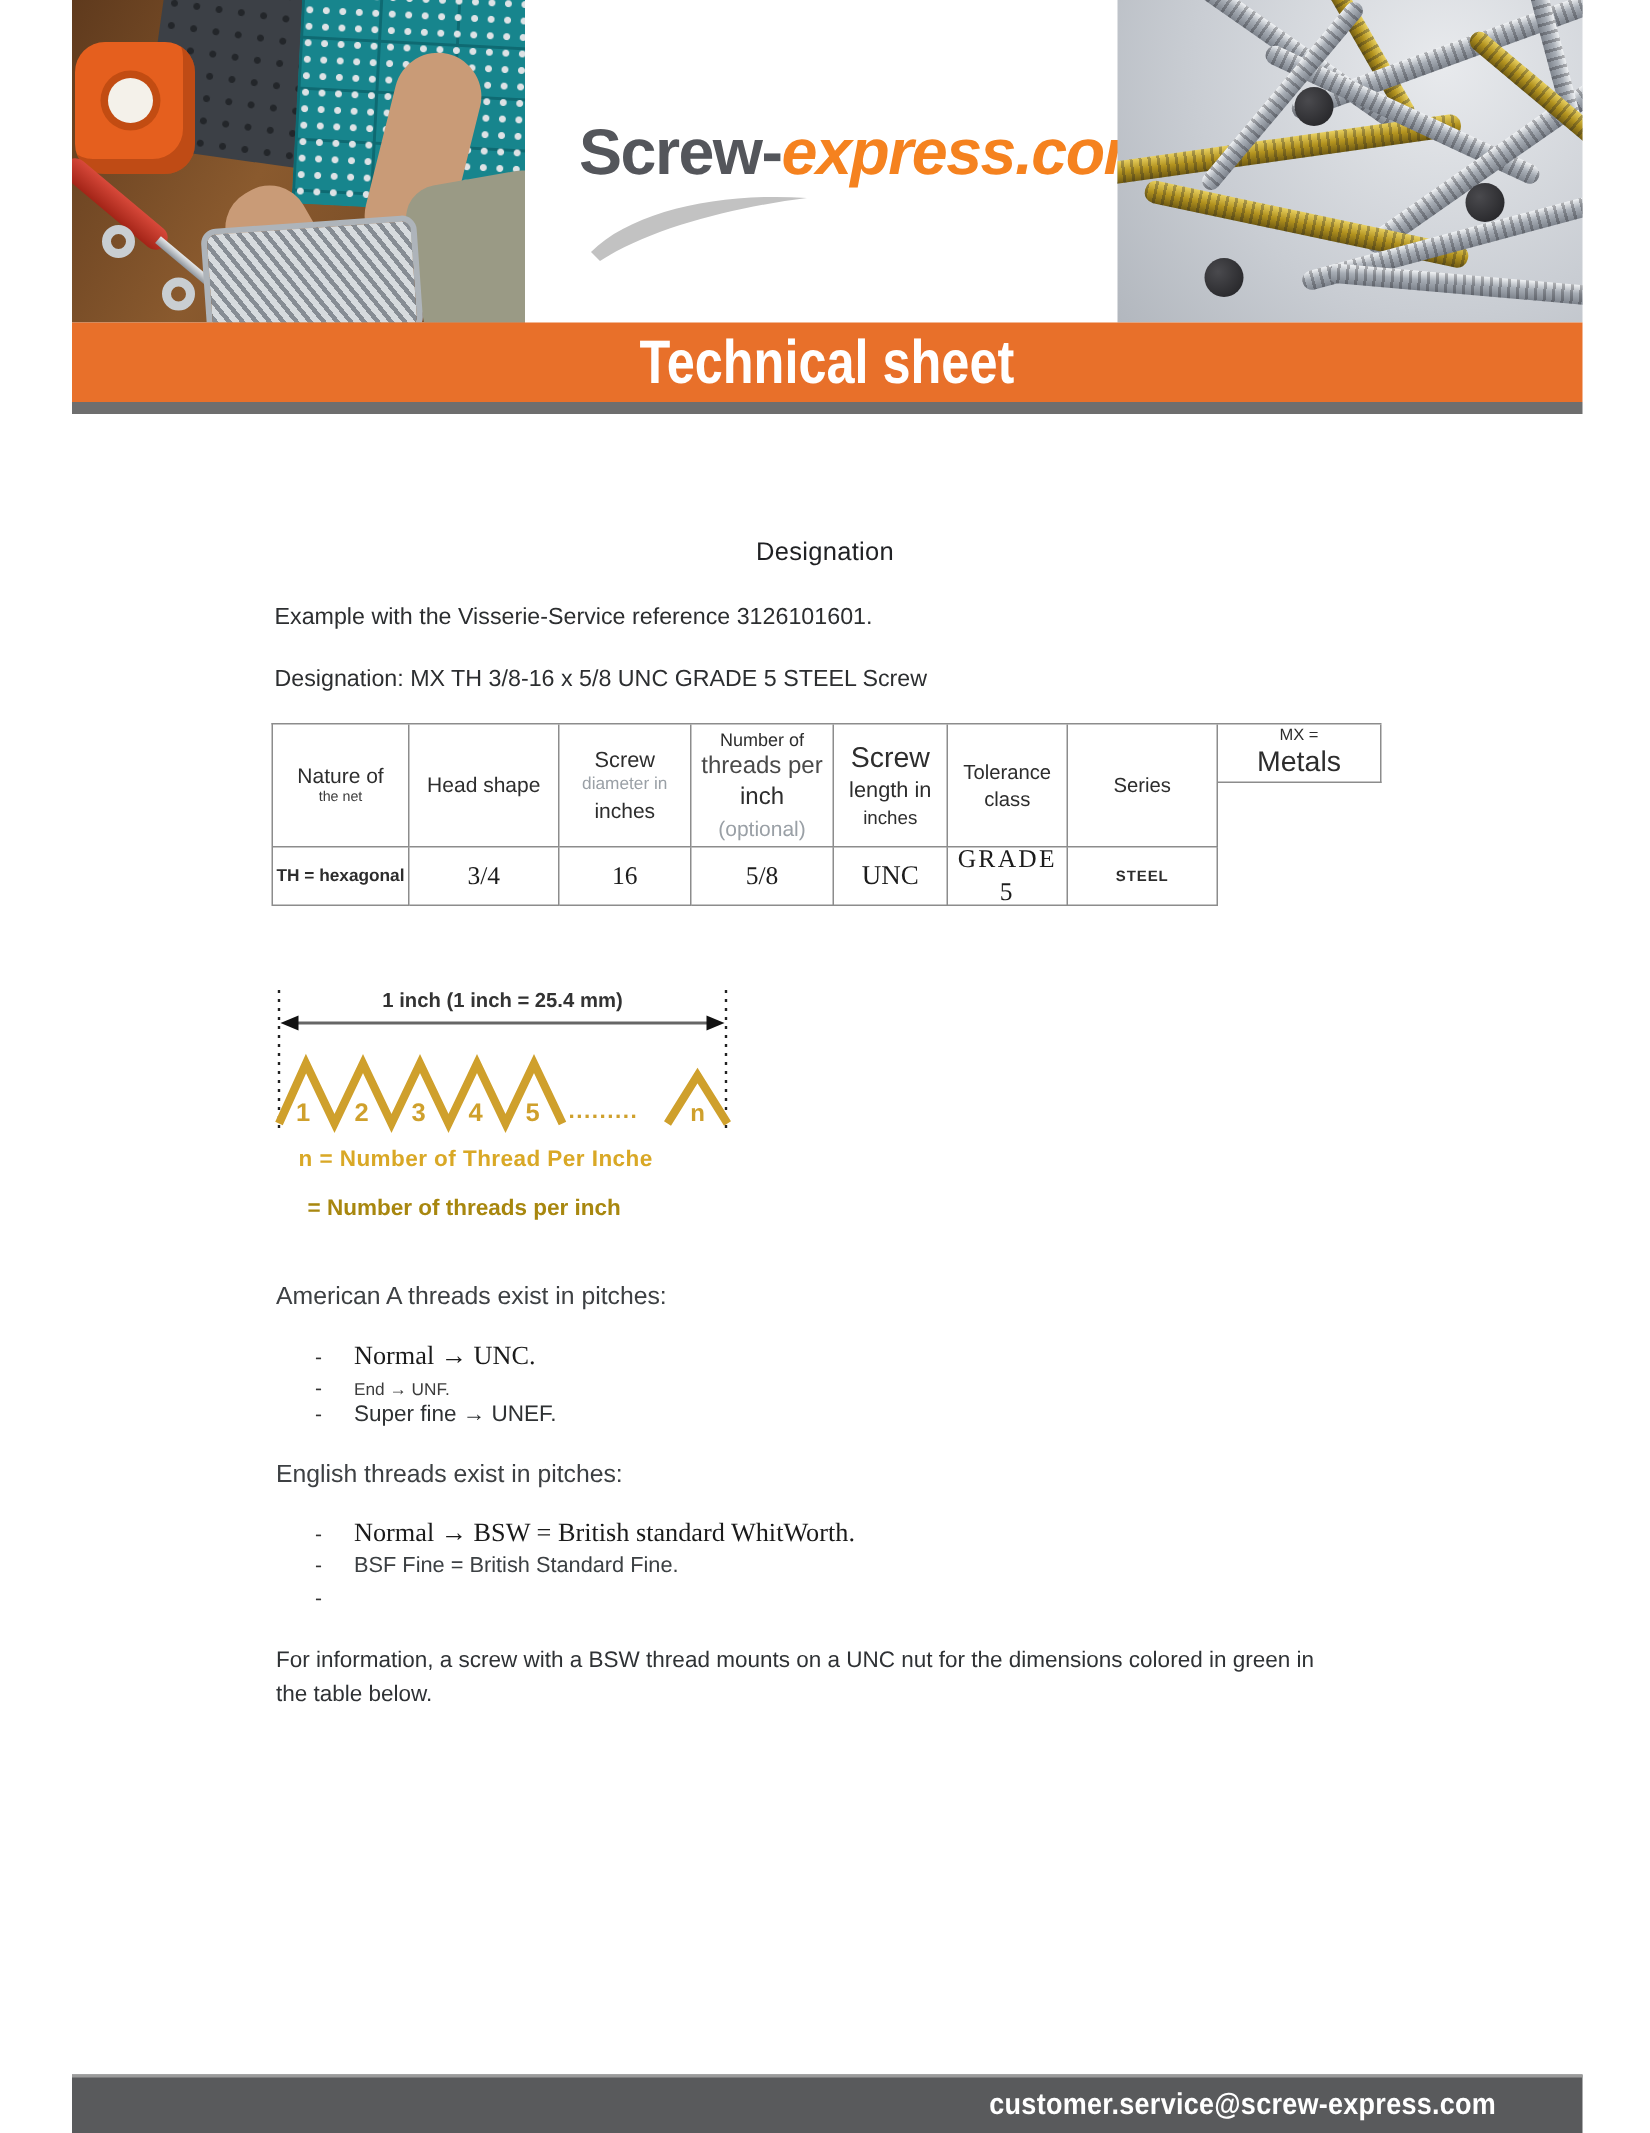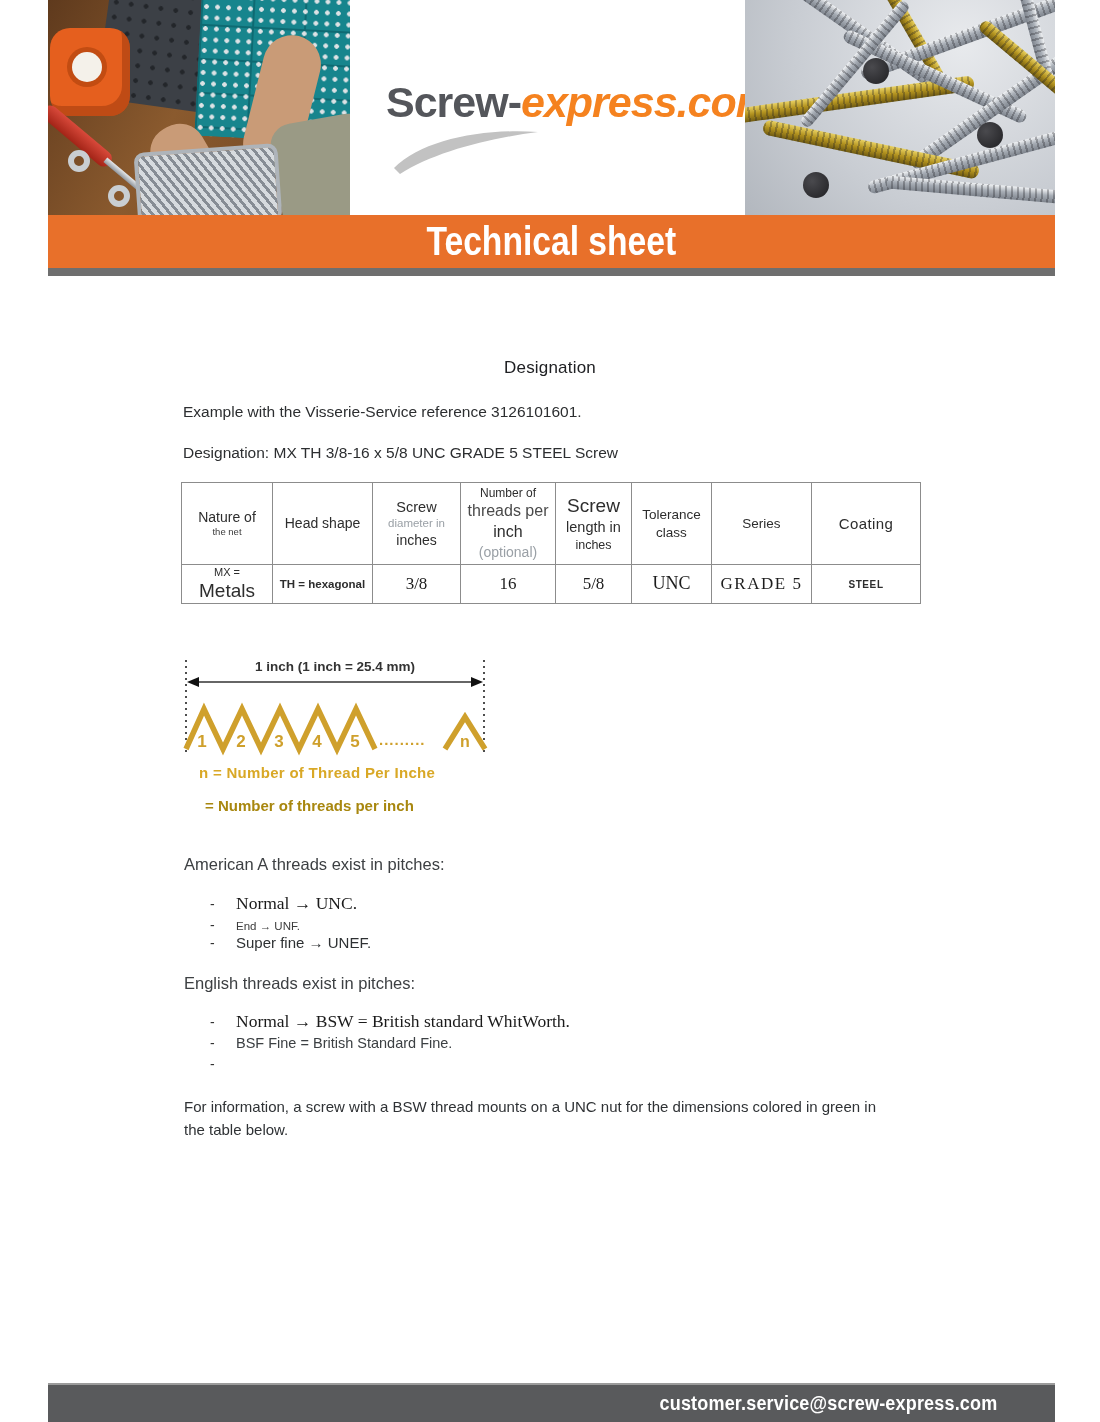--- a/index.html
+++ b/index.html
@@ -204,33 +204,30 @@
       <span class="ln2">length in</span>
       <span class="ln3">inches</span>
     </div>
     <div class="cell hc c7">
       <span class="ln1">Tolerance</span>
       <span class="ln2">class</span>
     </div>
     <div class="cell hc c6">
       <span class="ln1">Series</span>
     </div>
-    <div class="cell hc c8">
-      <span class="ln1">Coating</span>
-    </div>
 
     <div class="cell dc d1">
       <span class="ln1">MX =</span>
       <span class="ln2">Metals</span>
     </div>
     <div class="cell dc d2">
       <span class="ln1">TH = hexagonal</span>
     </div>
     <div class="cell dc serif-val d3">
-      <span class="ln1">3/8</span>
+      <span class="ln1">3/4</span>
     </div>
     <div class="cell dc serif-val d4">
       <span class="ln1">16</span>
     </div>
     <div class="cell dc serif-val d5">
       <span class="ln1">5/8</span>
     </div>
     <div class="cell dc serif-val d6">
       <span class="ln1">UNC</span>
     </div>

